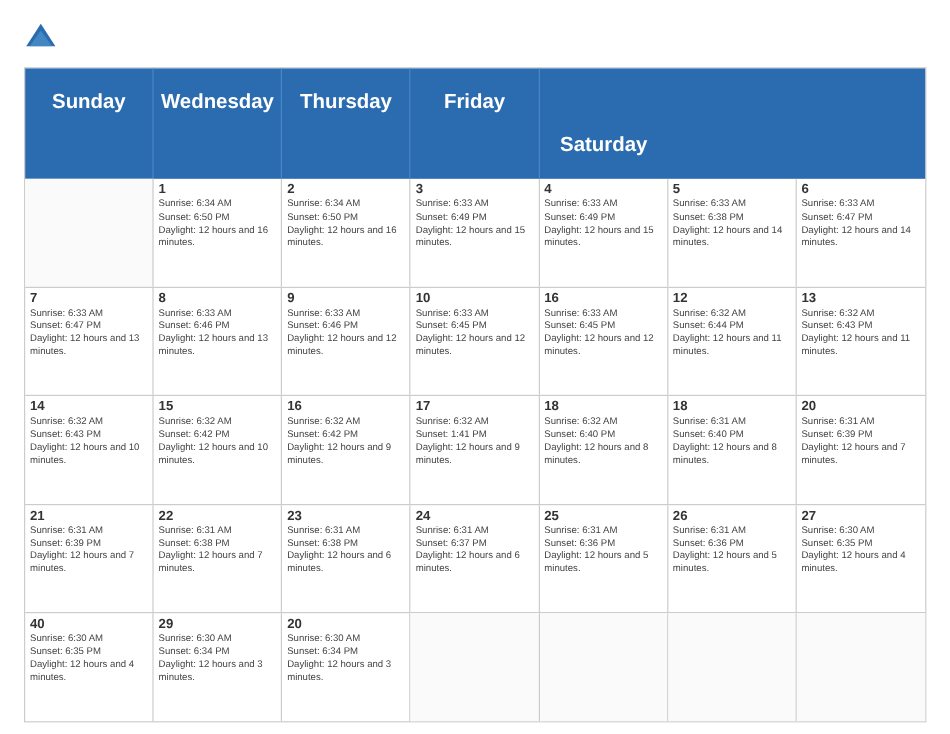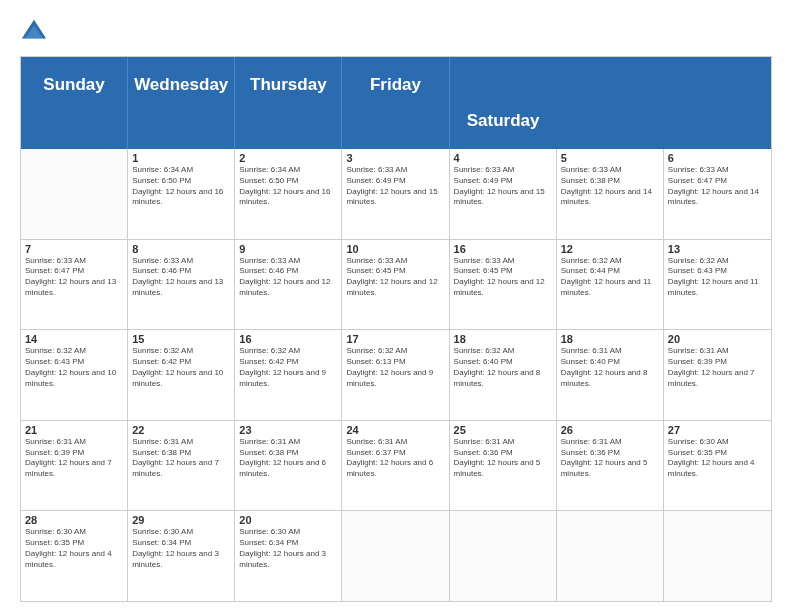--- a/index.html
+++ b/index.html
@@ -240,21 +240,21 @@
           </div>
           <div class="cal-cell">
             <div class="day-number">16</div>
             <div class="cell-line">Sunrise: 6:32 AM</div>
             <div class="cell-line">Sunset: 6:42 PM</div>
             <div class="cell-line">Daylight: 12 hours and 9 minutes.</div>
           </div>
           <div class="cal-cell">
             <div class="day-number">17</div>
             <div class="cell-line">Sunrise: 6:32 AM</div>
-            <div class="cell-line">Sunset: 6:13 PM</div>
+            <div class="cell-line">Sunset: 1:41 PM</div>
             <div class="cell-line">Daylight: 12 hours and 9 minutes.</div>
           </div>
           <div class="cal-cell">
             <div class="day-number">18</div>
             <div class="cell-line">Sunrise: 6:32 AM</div>
             <div class="cell-line">Sunset: 6:40 PM</div>
             <div class="cell-line">Daylight: 12 hours and 8 minutes.</div>
           </div>
           <div class="cal-cell">
             <div class="day-number">18</div>
@@ -308,21 +308,21 @@
           </div>
           <div class="cal-cell">
             <div class="day-number">27</div>
             <div class="cell-line">Sunrise: 6:30 AM</div>
             <div class="cell-line">Sunset: 6:35 PM</div>
             <div class="cell-line">Daylight: 12 hours and 4 minutes.</div>
           </div>
         </div>
         <div class="cal-row">
           <div class="cal-cell">
-            <div class="day-number">28</div>
+            <div class="day-number">40</div>
             <div class="cell-line">Sunrise: 6:30 AM</div>
             <div class="cell-line">Sunset: 6:35 PM</div>
             <div class="cell-line">Daylight: 12 hours and 4 minutes.</div>
           </div>
           <div class="cal-cell">
             <div class="day-number">29</div>
             <div class="cell-line">Sunrise: 6:30 AM</div>
             <div class="cell-line">Sunset: 6:34 PM</div>
             <div class="cell-line">Daylight: 12 hours and 3 minutes.</div>
           </div>

